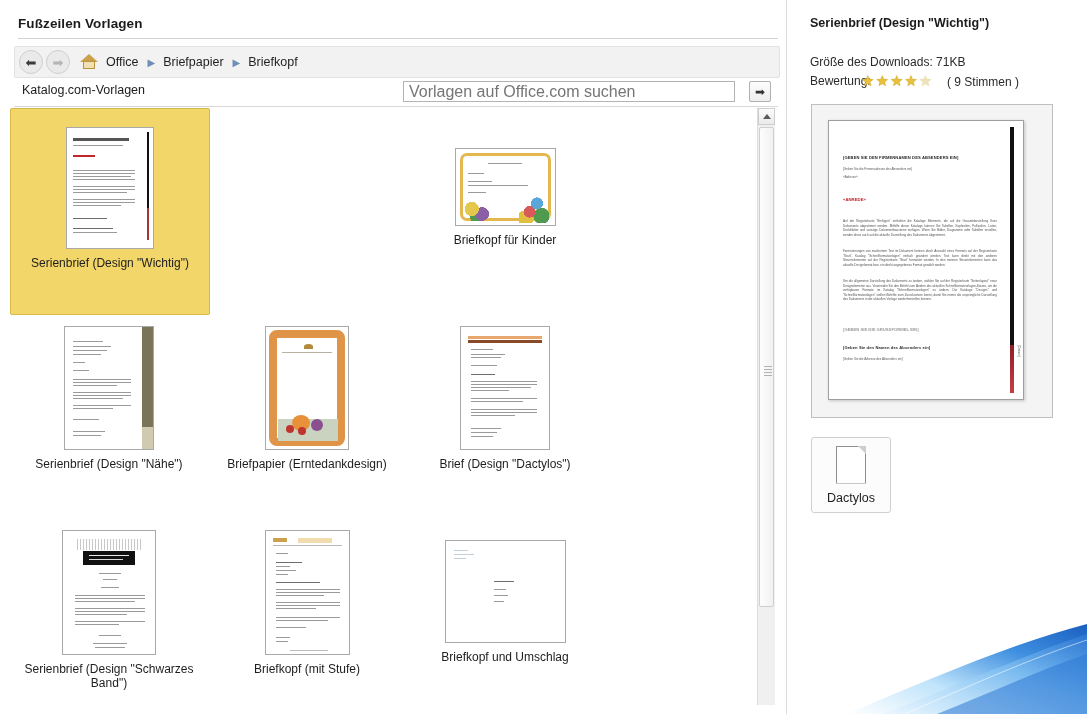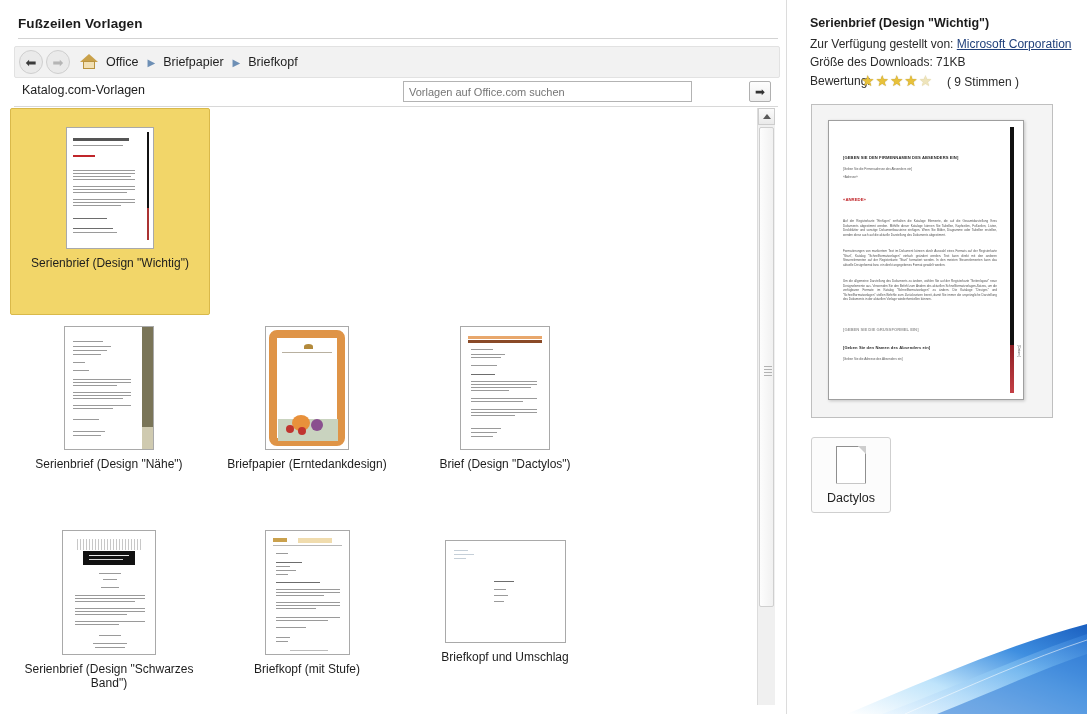--- a/index.html
+++ b/index.html
@@ -59,23 +59,23 @@
   }
   
   #officecom-row{
     position:absolute;left:14px;top:80px;width:764px;height:26px;
     display:flex;align-items:center;
   }
   #officecom-label{
     position:absolute;left:8px;top:3px;font-size:12.5px;color:#1c1c1c;
   }
   #search-input{
-    position:absolute;left:389px;top:1px;width:289px;height:21px;
+    position:absolute;left:389px;top:1px;width:332px;height:21px;
     border:1px solid #b3b3b3;background:#ffffff;
-    font-family:"Liberation Sans",sans-serif;font-size:11px;
+    font-family:"Liberation Sans",sans-serif;font-size:16px;
     color:#6f6f6f;padding:0 5px;box-sizing:border-box;outline:none;
   }
   #search-go{
     position:absolute;left:735px;top:1px;width:22px;height:21px;
     background:linear-gradient(#fdfdfd,#eeeeee);
     border:1px solid #b0b0b0;border-radius:2px;
     display:flex;align-items:center;justify-content:center;
     font-size:12px;color:#333;box-sizing:border-box;
   }
   #officecom-underline{
@@ -246,20 +246,33 @@
         <div class="ln d" style="left:6px;top:90px;width:34px;"></div>
         <div class="ln d" style="left:6px;top:100px;width:40px;"></div>
         <div class="ln" style="left:6px;top:104px;width:44px;"></div>
         <div class="blk" style="right:4px;top:4px;width:2px;height:76px;background:#111;"></div>
         <div class="blk" style="right:4px;top:80px;width:2px;height:32px;background:#a33;"></div>
       </div>
       <div class="tile-label">Serienbrief (Design "Wichtig")</div>
     </div>
 
 
+    <div class="tile" style="left:396px;top:4px;height:200px;">
+      <div class="thumb-frame" style="width:101px;height:78px;margin-top:36px;">
+        <div class="blk" style="left:4px;top:4px;right:4px;bottom:4px;border:3px solid #e5b84f;border-radius:7px;box-sizing:border-box;"></div>
+        <div class="ln" style="left:32px;top:14px;width:34px;"></div>
+        <div class="ln" style="left:12px;top:24px;width:16px;"></div>
+        <div class="ln" style="left:12px;top:32px;width:24px;"></div>
+        <div class="ln" style="left:12px;top:36px;width:60px;"></div>
+        <div class="ln" style="left:12px;top:43px;width:18px;"></div>
+        <div class="blk" style="left:8px;top:52px;width:26px;height:20px;background:radial-gradient(circle at 30% 40%,#e5c84b 0 32%,transparent 33%),radial-gradient(circle at 70% 65%,#8a5fa8 0 30%,transparent 31%),radial-gradient(circle at 45% 80%,#4f9a4f 0 26%,transparent 27%);"></div>
+        <div class="blk" style="right:6px;top:46px;width:30px;height:28px;background:radial-gradient(circle at 60% 30%,#59a6d8 0 22%,transparent 23%),radial-gradient(circle at 35% 60%,#d85a5a 0 22%,transparent 23%),radial-gradient(circle at 75% 75%,#4f9a4f 0 26%,transparent 27%),radial-gradient(circle at 20% 85%,#e0c040 0 24%,transparent 25%);"></div>
+      </div>
+      <div class="tile-label">Briefkopf für Kinder</div>
+    </div>
 
     <div class="tile" style="left:0px;top:206px;height:200px;">
       <div class="thumb-frame" style="width:90px;height:124px;margin-top:12px;">
         <div class="ln" style="left:8px;top:14px;width:30px;"></div>
         <div class="ln" style="left:8px;top:19px;width:38px;"></div>
         <div class="ln" style="left:8px;top:23px;width:34px;"></div>
         <div class="ln" style="left:8px;top:27px;width:28px;"></div>
         <div class="ln" style="left:8px;top:35px;width:12px;"></div>
         <div class="ln" style="left:8px;top:43px;width:16px;"></div>
         <div class="ln" style="left:8px;top:52px;width:58px;"></div>
@@ -397,24 +410,20 @@
         </div>
     </div>
   </div>
 </div>
 
 <div id="pane-divider"></div>
 
 <div id="detail-pane">
   <div id="detail-title">Serienbrief (Design "Wichtig")</div>
 
-  <div class="meta-row" id="meta-provider">
-    <span>Zur Verfügung gestellt von:</span>
-    <span id="provider-link">Microsoft Corporation</span>
-  </div>
 
   <div class="meta-row" id="meta-size">
     <span>Größe des Downloads:</span>
     <span>71KB</span>
   </div>
 
   <div class="meta-row" id="meta-rating">Bewertung:</div>
   <div id="stars">
     <span class="star full">★</span>
     <span class="star full">★</span>

